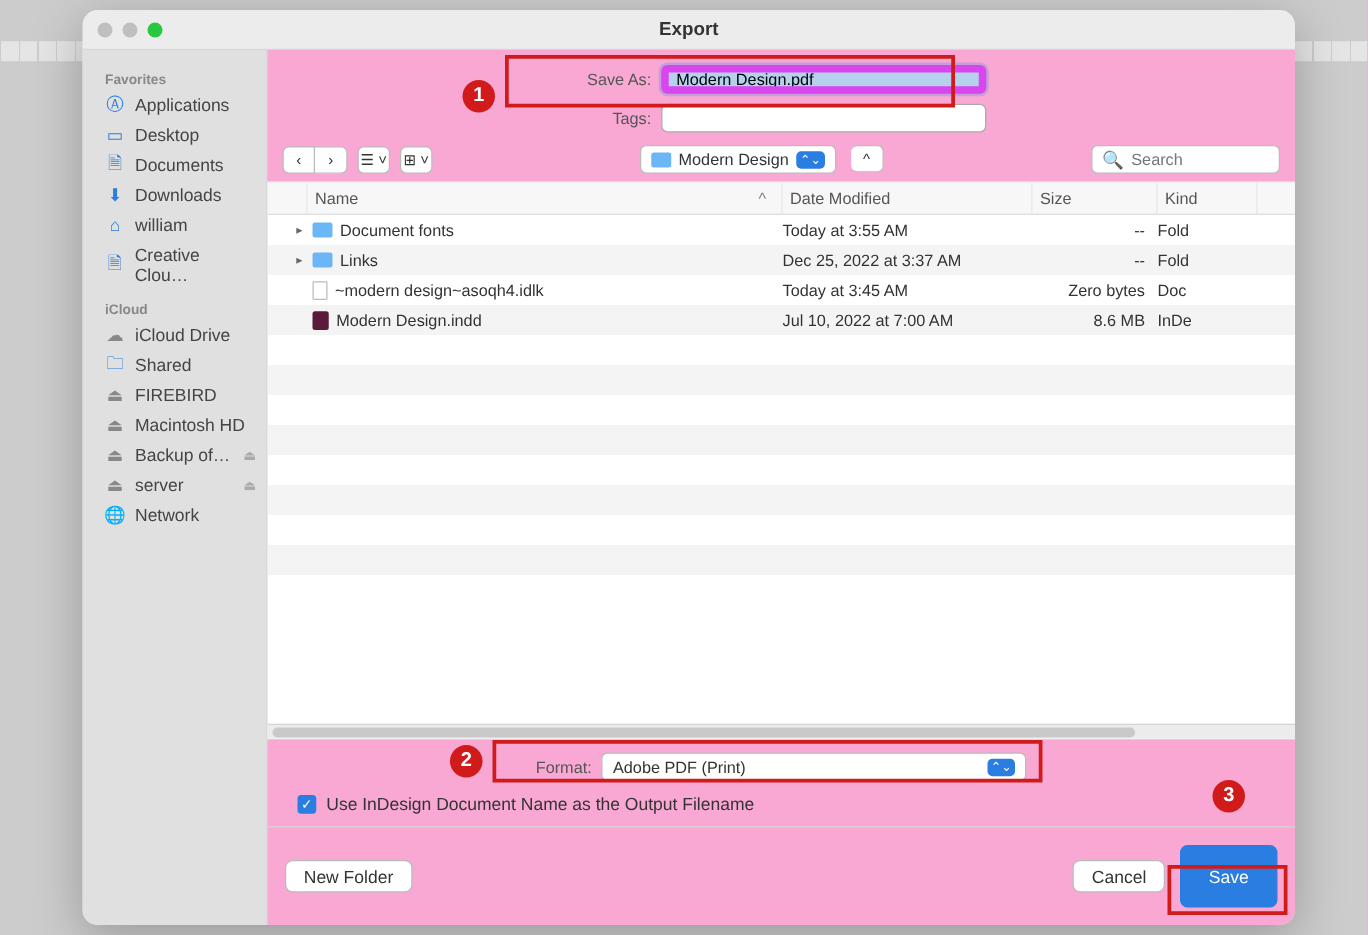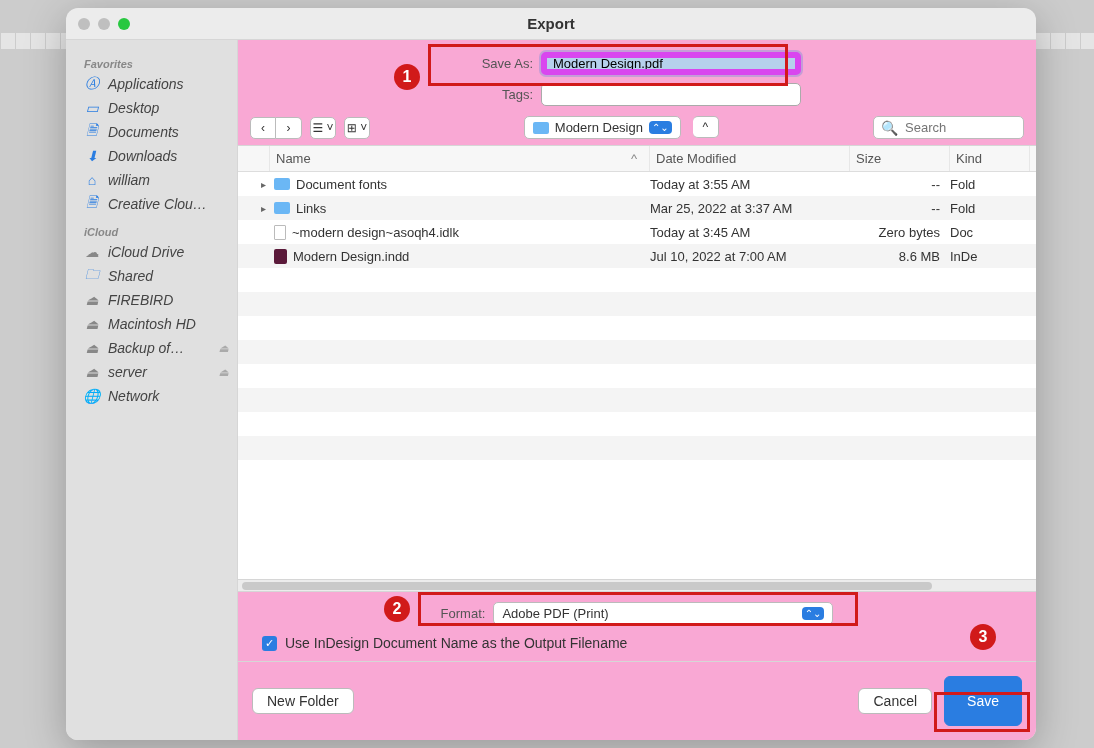--- a/index.html
+++ b/index.html
@@ -50,26 +50,25 @@
       font-size: 15px;
       color: #333;
       pointer-events: none;
     }
     .main {
       display: flex;
       flex: 1;
       overflow: hidden;
     }
     .sidebar {
-      width: 172px;
+      width: 148px;
       background: #e0e0e0;
       border-right: 1px solid #d6d6d6;
       padding: 8px 0 8px 8px;
       overflow-y: auto;
-      font-style: italic;
     }
     .sb-heading {
       font-size: 11px;
       color: #888;
       font-weight: 600;
       padding: 10px 12px 2px 10px;
     }
     .sb-item {
       display: flex;
       align-items: center;
@@ -471,21 +470,21 @@
               <div>Fold</div>
             </div>
             <div class="file-row">
               <div class="icon-cell">
                 <span class="triangle">▸</span>
               </div>
               <div class="name-cell">
                 <span class="folder-icon"></span>
                 <span>Links</span>
               </div>
-              <div>Mar 25, 2022 at 3:37 AM</div>
+              <div>Dec 25, 2022 at 3:37 AM</div>
               <div class="right">--</div>
               <div>Fold</div>
             </div>
             <div class="file-row">
               <div class="icon-cell"></div>
               <div class="name-cell">
                 <span class="doc-icon"></span>
                 <span>~modern design~asoqh4.idlk</span>
               </div>
               <div>Today at 3:45 AM</div>

